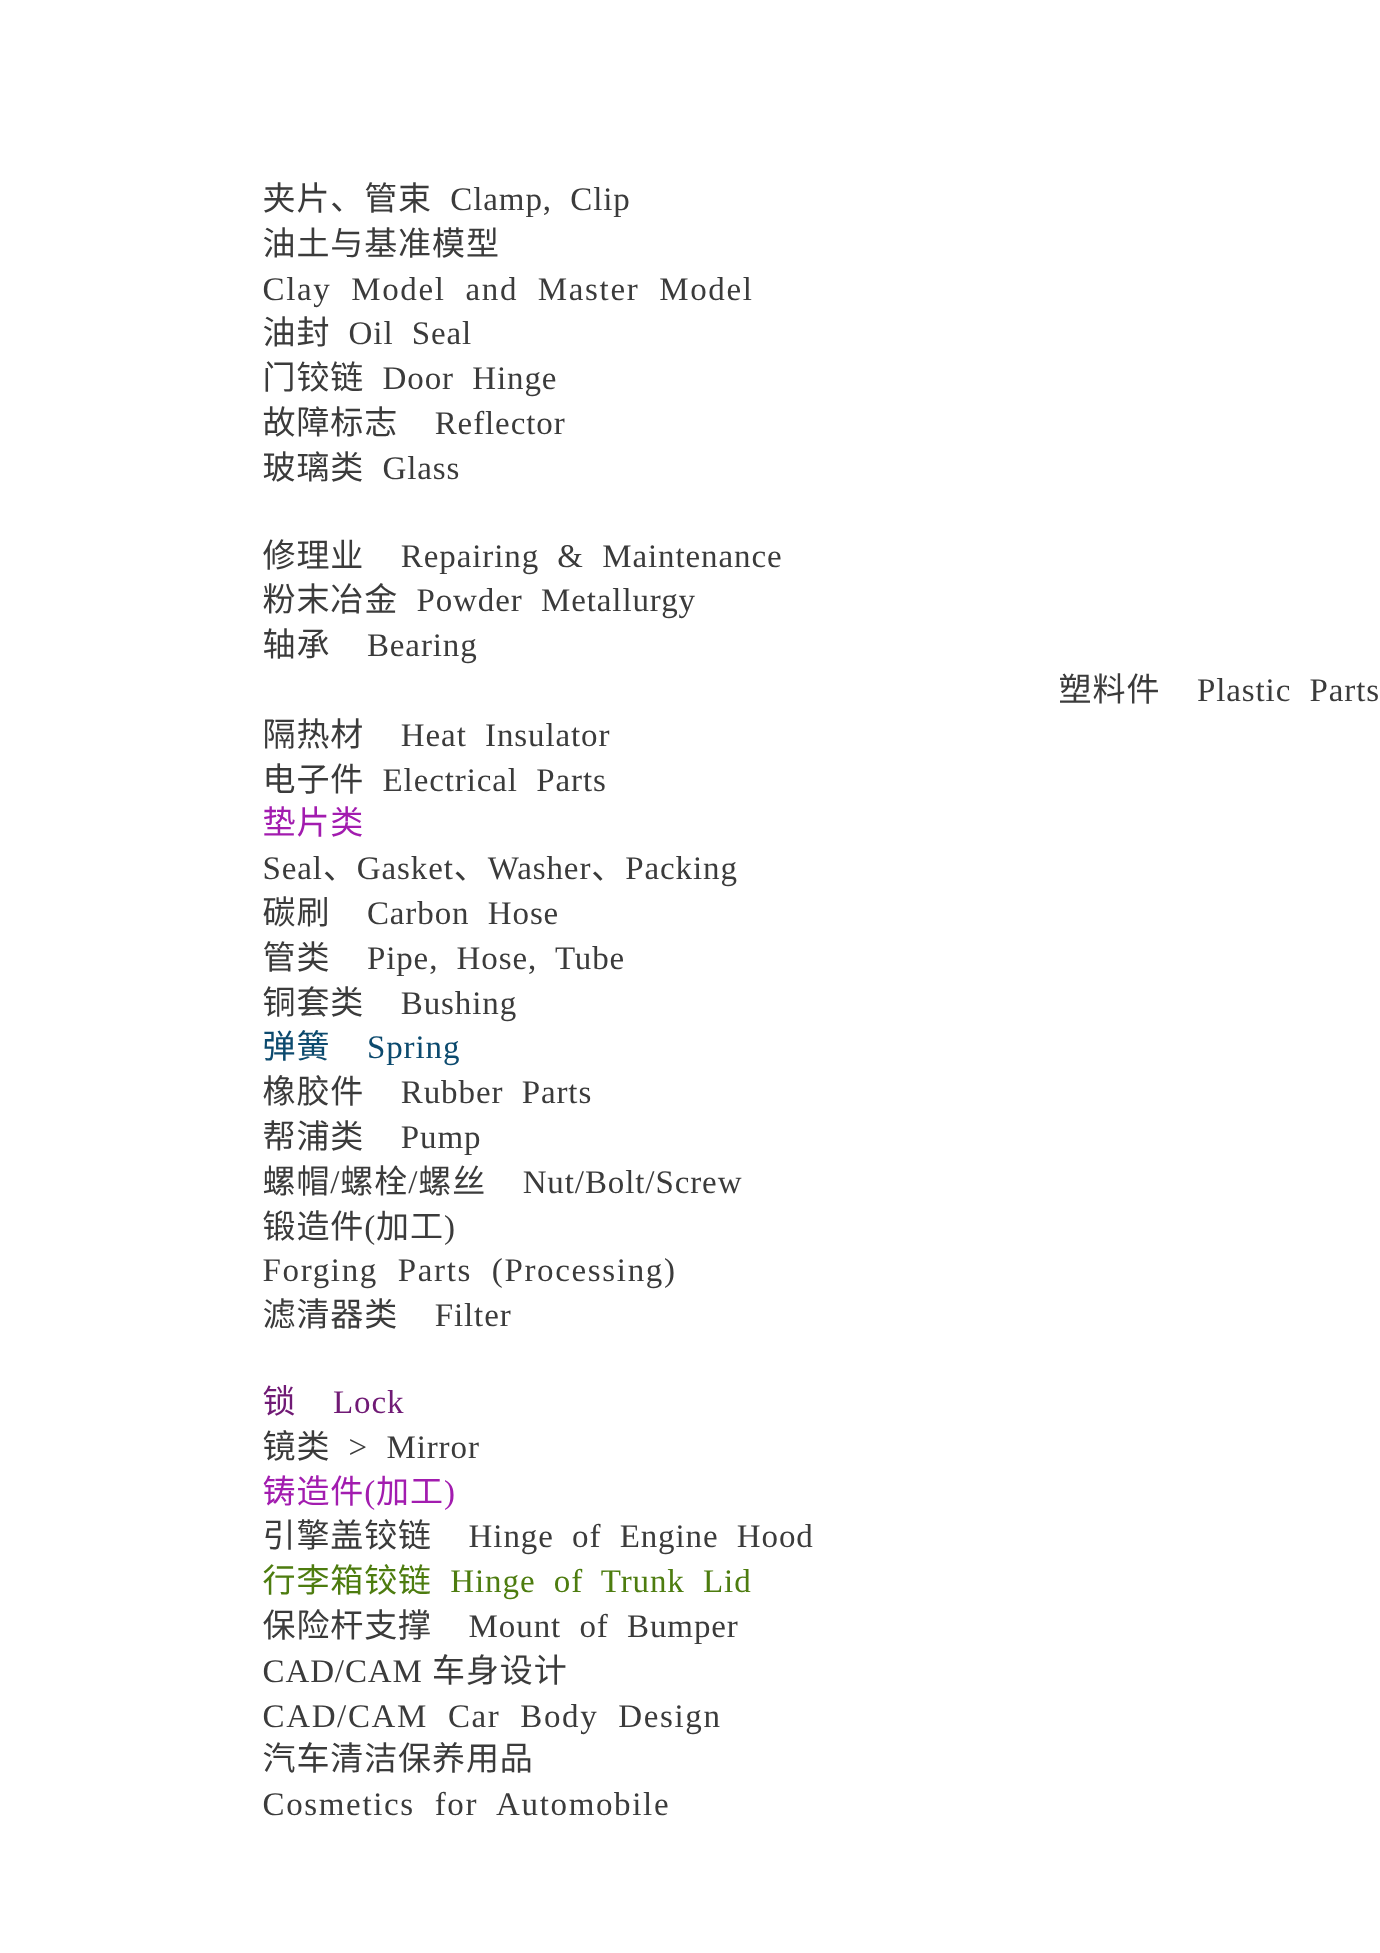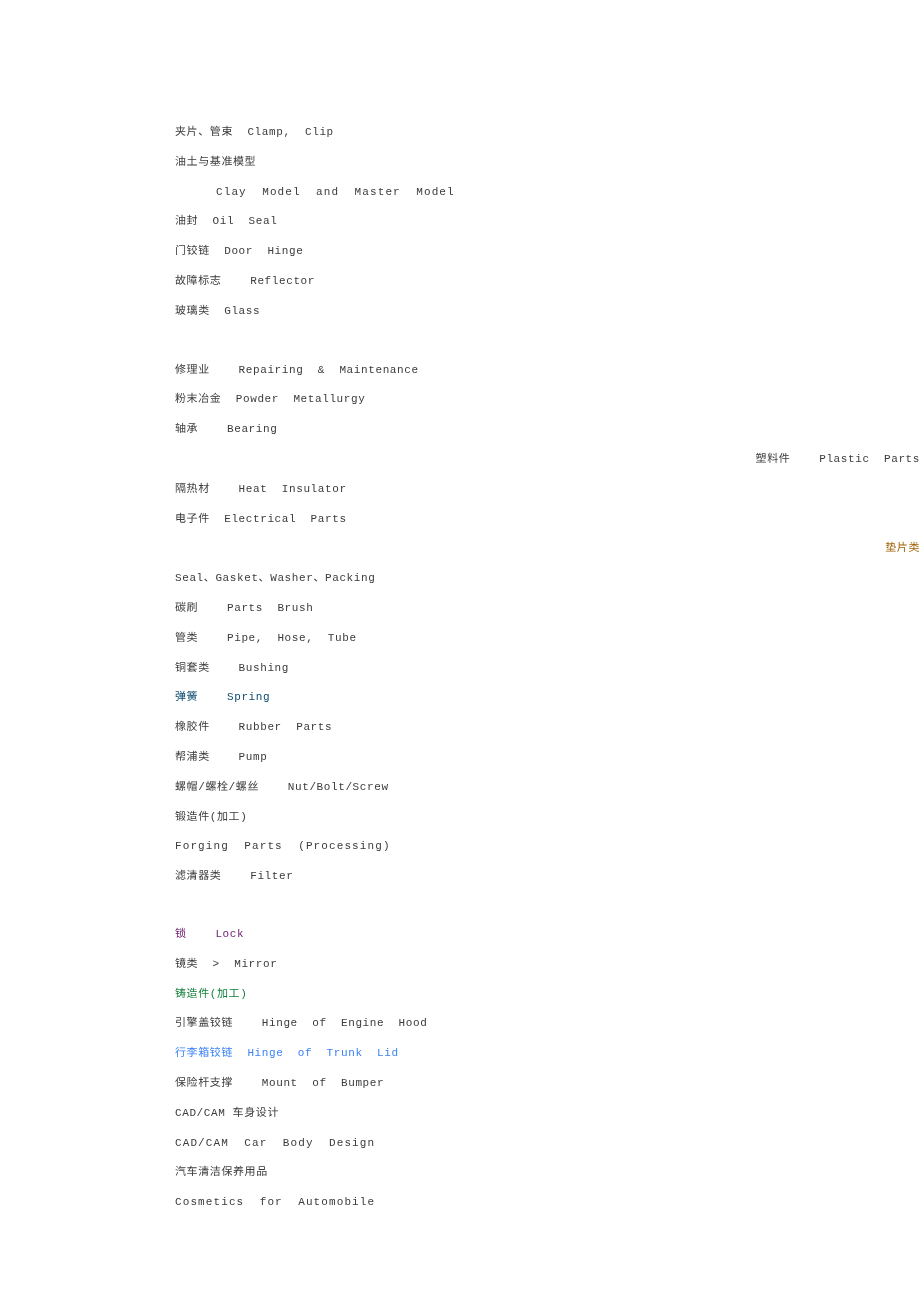--- a/index.html
+++ b/index.html
@@ -30,68 +30,68 @@
 
   .doc-body {
     display: block;
   }
 
   
   .line {
     display: block;
     height: 29.8px;
     line-height: 29.8px;
-    font-size: 11px;
+    font-size: 22px;
     letter-spacing: 0.6px;
     white-space: pre;
     color: #3b3b3b;
     
-    font-family: Liberation Mono, monospace;
+    font-family: Liberation Serif, serif;
     font-variant-ligatures: none;
   }
 
   
   .line.latin {
     letter-spacing: 1.1px;
   }
 </style>
 </head>
 <body style="background: rgb(255, 255, 255);">
 
 <div class="page" style="background: rgb(255, 255, 255);">
   <div class="doc-body" id="doc-body">
       <div class="line" style="color: rgb(59, 59, 59);">夹片、管束  Clamp,  Clip</div>
       <div class="line" style="color: rgb(59, 59, 59);">油土与基准模型</div>
-      <div class="line latin" style="color: rgb(59, 59, 59); margin-left: 41px;">Clay  Model  and  Master  Model</div>
+      <div class="line latin" style="color: rgb(59, 59, 59);">Clay  Model  and  Master  Model</div>
       <div class="line" style="color: rgb(59, 59, 59);">油封  Oil  Seal</div>
       <div class="line" style="color: rgb(59, 59, 59);">门铰链  Door  Hinge</div>
       <div class="line" style="color: rgb(59, 59, 59);">故障标志    Reflector</div>
       <div class="line" style="color: rgb(59, 59, 59);">玻璃类  Glass</div>
       <div class="line" style="color: rgb(59, 59, 59); margin-top: 29px;">修理业    Repairing  &amp;  Maintenance</div>
       <div class="line" style="color: rgb(59, 59, 59);">粉末冶金  Powder  Metallurgy</div>
       <div class="line" style="color: rgb(59, 59, 59);">轴承    Bearing</div>
       <div class="line" style="color: rgb(59, 59, 59); text-align: right;">塑料件    Plastic  Parts</div>
       <div class="line" style="color: rgb(59, 59, 59);">隔热材    Heat  Insulator</div>
       <div class="line" style="color: rgb(59, 59, 59);">电子件  Electrical  Parts</div>
-      <div class="line" style="color: #a16207; text-align: right;">垫片类</div>
+      <div class="line" style="color: #a21caf;">垫片类</div>
       <div class="line" style="color: rgb(59, 59, 59);">Seal、Gasket、Washer、Packing</div>
-      <div class="line" style="color: rgb(59, 59, 59);">碳刷    Parts  Brush</div>
+      <div class="line" style="color: rgb(59, 59, 59);">碳刷    Carbon  Hose</div>
       <div class="line" style="color: rgb(59, 59, 59);">管类    Pipe,  Hose,  Tube</div>
       <div class="line" style="color: rgb(59, 59, 59);">铜套类    Bushing</div>
       <div class="line" style="color: #0c4a6e;">弹簧    Spring</div>
       <div class="line" style="color: rgb(59, 59, 59);">橡胶件    Rubber  Parts</div>
       <div class="line" style="color: rgb(59, 59, 59);">帮浦类    Pump</div>
       <div class="line" style="color: rgb(59, 59, 59);">螺帽/螺栓/螺丝    Nut/Bolt/Screw</div>
       <div class="line" style="color: rgb(59, 59, 59);">锻造件(加工)</div>
       <div class="line latin" style="color: rgb(59, 59, 59);">Forging  Parts  (Processing)</div>
       <div class="line" style="color: rgb(59, 59, 59);">滤清器类    Filter</div>
       <div class="line" style="color: #701a75; margin-top: 28px;">锁    Lock</div>
       <div class="line" style="color: rgb(59, 59, 59);">镜类  &gt;  Mirror</div>
-      <div class="line" style="color: #15803d;">铸造件(加工)</div>
+      <div class="line" style="color: #a21caf;">铸造件(加工)</div>
       <div class="line" style="color: rgb(59, 59, 59);">引擎盖铰链    Hinge  of  Engine  Hood</div>
-      <div class="line" style="color: #3b82f6;">行李箱铰链  Hinge  of  Trunk  Lid</div>
+      <div class="line" style="color: #4d7c0f;">行李箱铰链  Hinge  of  Trunk  Lid</div>
       <div class="line" style="color: rgb(59, 59, 59);">保险杆支撑    Mount  of  Bumper</div>
       <div class="line" style="color: rgb(59, 59, 59);">CAD/CAM 车身设计</div>
       <div class="line latin" style="color: rgb(59, 59, 59);">CAD/CAM  Car  Body  Design</div>
       <div class="line" style="color: rgb(59, 59, 59);">汽车清洁保养用品</div>
       <div class="line latin" style="color: rgb(59, 59, 59);">Cosmetics  for  Automobile</div>
     </div>
 </div>
 
 </body></html>

